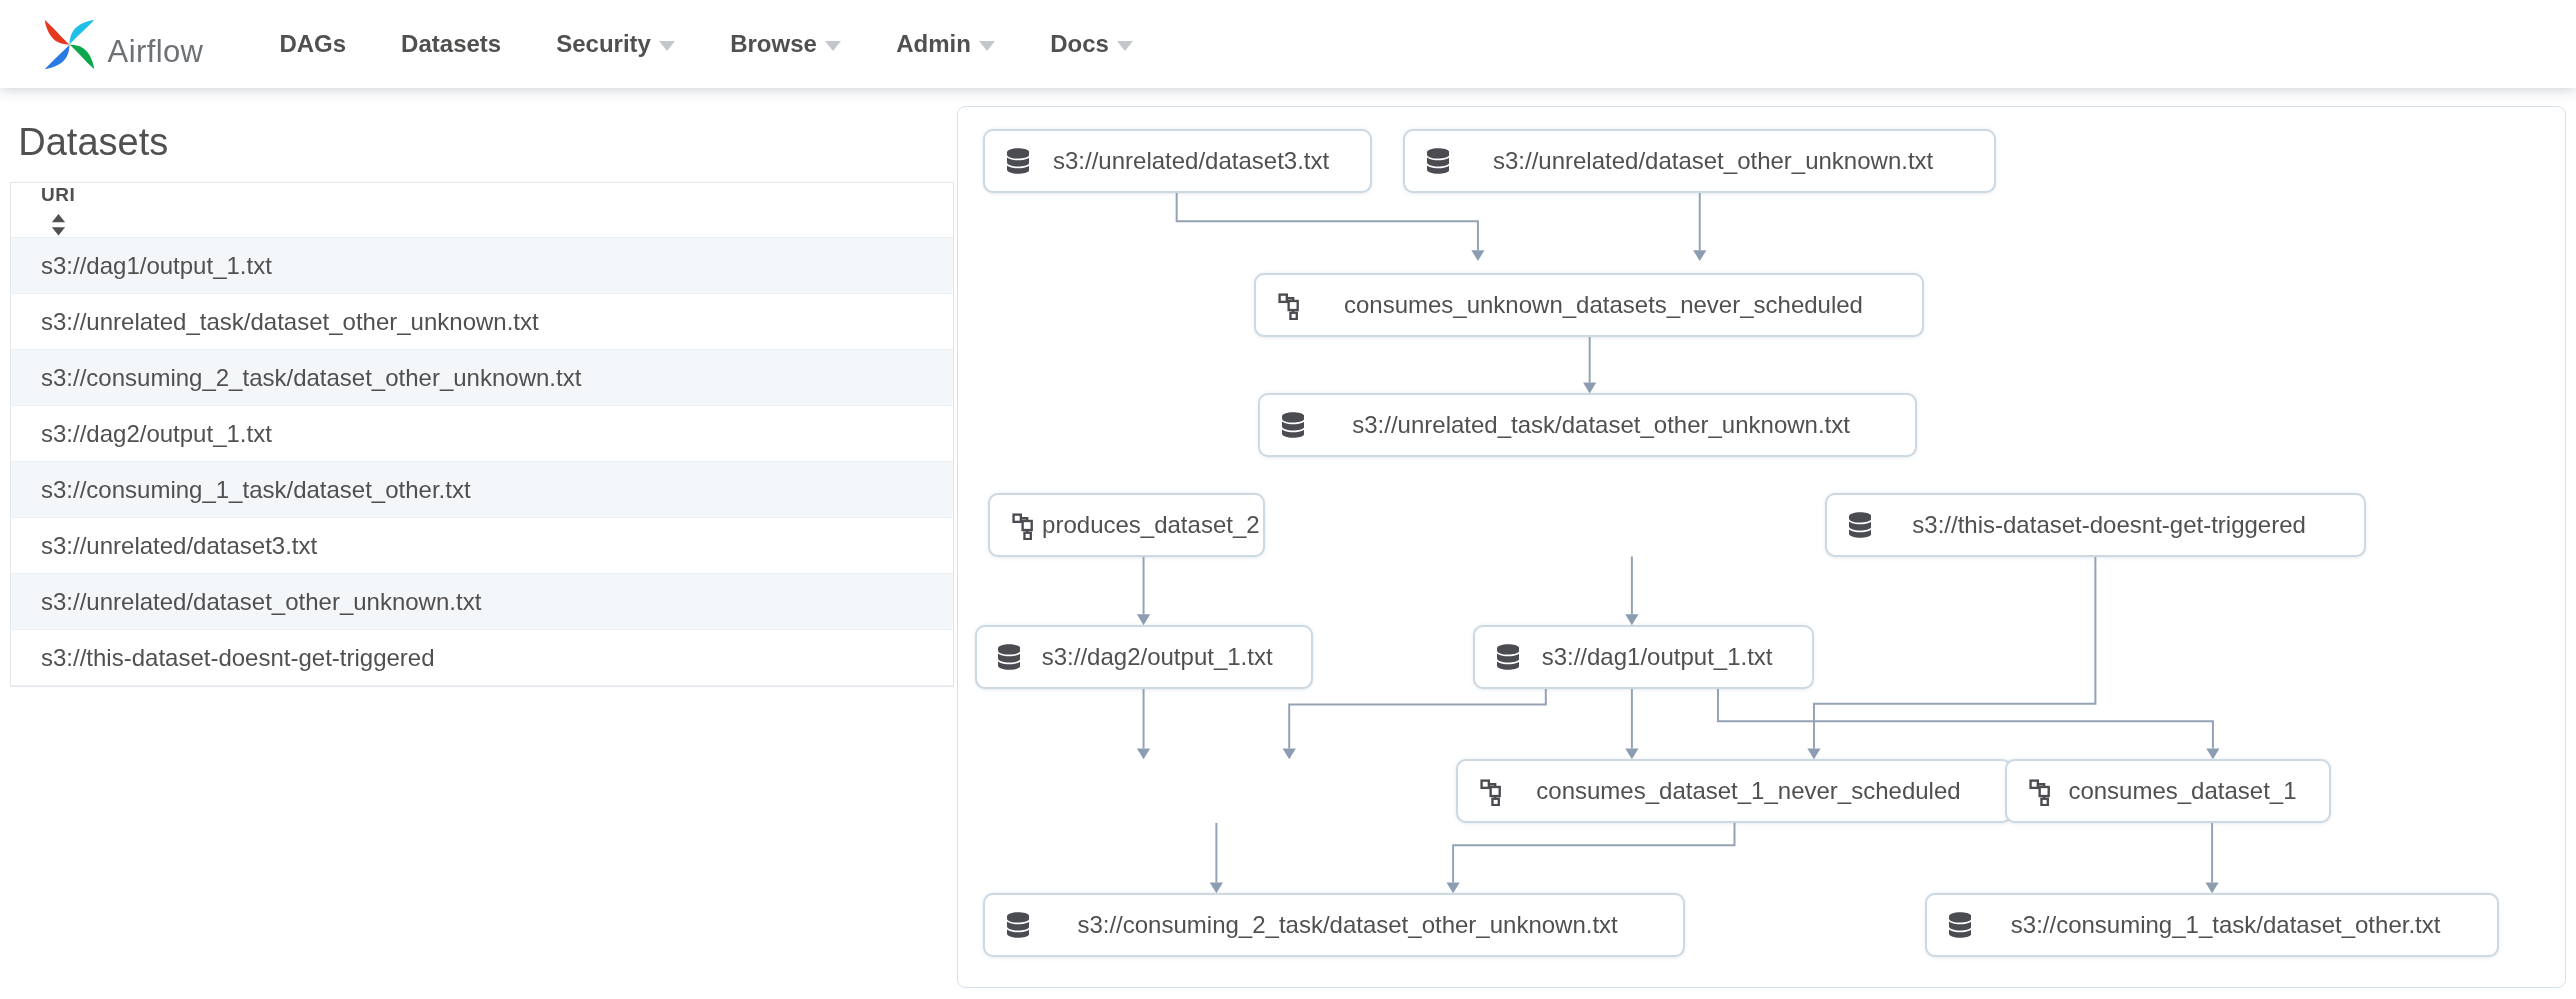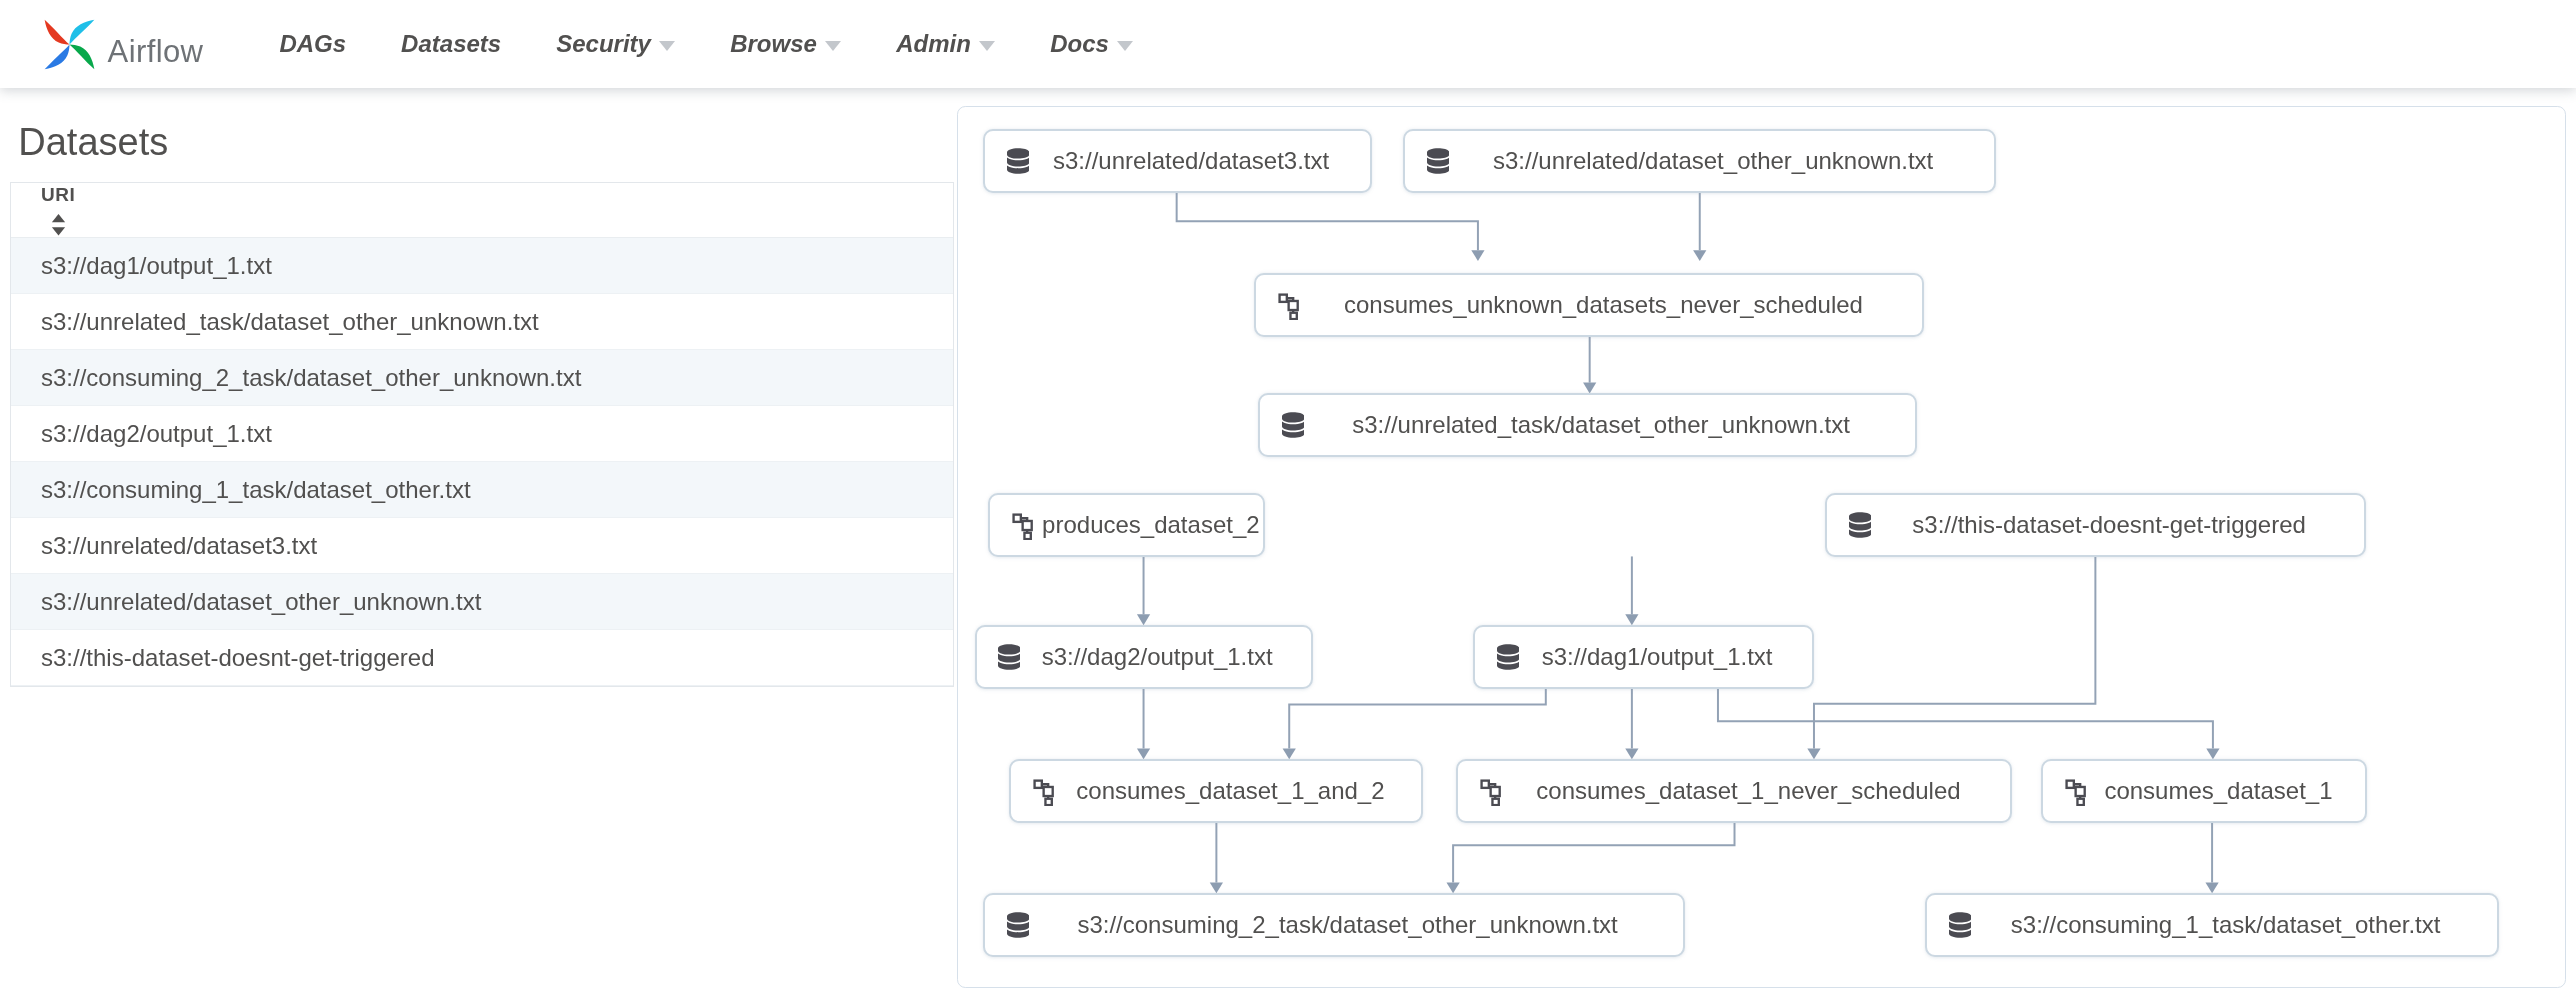--- a/index.html
+++ b/index.html
@@ -5,21 +5,21 @@
   * { margin:0; padding:0; box-sizing:border-box; }
   html,body { width:2576px; height:1000px; background:#ffffff;
     font-family:"Liberation Sans", sans-serif; color:#51504f; overflow:hidden; }
 
   
   .navbar { position:absolute; left:0; top:0; width:2576px; height:88px; background:#fff;
     display:flex; align-items:center; padding:0 46px 0 43px;
     box-shadow:0 2.5px 11.6px rgba(90,100,110,.28); z-index:5; }
   .brand { display:flex; align-items:center; cursor:pointer; }
   .brand-label { font-size:31px; color:#6e7276; margin-left:11.6px; letter-spacing:0.4px;margin-top:16px; }
-  .nav-items { display:flex; align-items:flex-end; margin-left:76px; gap:55px;font-style:italic; }
+  .nav-items { display:flex; align-items:flex-end; margin-left:76px; gap:55px; }
   .nav-item { display:flex; align-items:center; font-size:24px; font-weight:700; color:#51504f; cursor:pointer; }
   .caret { width:0; height:0; border-left:8.3px solid transparent; border-right:8.3px solid transparent;
     border-top:10px solid #c3c7cc; margin-left:8.3px; margin-top:3.3px; }
   .nav-right { margin-left:auto; display:flex; align-items:center; }
   .clock { display:flex; align-items:center; font-size:26px; font-weight:700; color:#51504f; cursor:pointer; }
   .clock .caret { margin-left:13.2px; }
   .avatar-wrap { display:flex; align-items:center; margin-left:55px; cursor:pointer; }
   .avatar { width:51px; height:51px; border-radius:50%; background-color:#e4ebf4;
     background-image:radial-gradient(#ccd9ea 1.2px, transparent 1.2px); background-size:5.8px 5.8px;
     display:flex; align-items:center; justify-content:center;
@@ -212,45 +212,33 @@
         <path fill="#4b4b52" d="M448 80v48c0 44.2-100.3 80-224 80S0 172.2 0 128V80C0 35.8 100.3 0 224 0S448 35.8 448 80zM393.2 214.7c20.8-7.4 39.9-16.9 54.8-28.6V288c0 44.2-100.3 80-224 80S0 332.2 0 288V186.1c14.9 11.8 34 21.2 54.8 28.6C99.7 230.7 159.5 240 224 240s124.3-9.3 169.2-25.3zM0 346.1c14.9 11.8 34 21.2 54.8 28.6C99.7 390.7 159.5 400 224 400s124.3-9.3 169.2-25.3c20.8-7.4 39.9-16.9 54.8-28.6V432c0 44.2-100.3 80-224 80S0 476.2 0 432V346.1z"></path>
       </svg>
       <span class="nlabel">s3://dag2/output_1.txt</span>
     </div>
     <div class="gnode" style="left: 515px; top: 518px; width: 341px;">
       <svg width="22.3" height="26" viewBox="0 0 448 512">
         <path fill="#4b4b52" d="M448 80v48c0 44.2-100.3 80-224 80S0 172.2 0 128V80C0 35.8 100.3 0 224 0S448 35.8 448 80zM393.2 214.7c20.8-7.4 39.9-16.9 54.8-28.6V288c0 44.2-100.3 80-224 80S0 332.2 0 288V186.1c14.9 11.8 34 21.2 54.8 28.6C99.7 230.7 159.5 240 224 240s124.3-9.3 169.2-25.3zM0 346.1c14.9 11.8 34 21.2 54.8 28.6C99.7 390.7 159.5 400 224 400s124.3-9.3 169.2-25.3c20.8-7.4 39.9-16.9 54.8-28.6V432c0 44.2-100.3 80-224 80S0 476.2 0 432V346.1z"></path>
       </svg>
       <span class="nlabel">s3://dag1/output_1.txt</span>
     </div>
-    <div class="gnode" style="left: 51px; top: 652px; width: 414px;">
-      <svg width="24" height="29" viewBox="0 0 26 32">
-        <g fill="none" stroke="#4b4b52" stroke-width="2.6">
-          <rect x="1.5" y="4" width="8" height="8"></rect>
-          <path d="M9.5 8 H16.5 V11"></path>
-          <rect x="11.5" y="11" width="10" height="10"></rect>
-          <path d="M16.5 21 V24"></path>
-          <rect x="13.5" y="24" width="7" height="7"></rect>
-        </g>
-      </svg>
-      <span class="nlabel">consumes_dataset_1_and_2</span>
-    </div>
     <div class="gnode" style="left: 498px; top: 652px; width: 556px;">
       <svg width="24" height="29" viewBox="0 0 26 32">
         <g fill="none" stroke="#4b4b52" stroke-width="2.6">
           <rect x="1.5" y="4" width="8" height="8"></rect>
           <path d="M9.5 8 H16.5 V11"></path>
           <rect x="11.5" y="11" width="10" height="10"></rect>
           <path d="M16.5 21 V24"></path>
           <rect x="13.5" y="24" width="7" height="7"></rect>
         </g>
       </svg>
       <span class="nlabel">consumes_dataset_1_never_scheduled</span>
     </div>
-    <div class="gnode" style="left: 1083px; top: 652px; width: 326px;">
+    <div class="gnode" style="left: 1047px; top: 652px; width: 326px;">
       <svg width="24" height="29" viewBox="0 0 26 32">
         <g fill="none" stroke="#4b4b52" stroke-width="2.6">
           <rect x="1.5" y="4" width="8" height="8"></rect>
           <path d="M9.5 8 H16.5 V11"></path>
           <rect x="11.5" y="11" width="10" height="10"></rect>
           <path d="M16.5 21 V24"></path>
           <rect x="13.5" y="24" width="7" height="7"></rect>
         </g>
       </svg>
       <span class="nlabel">consumes_dataset_1</span>

